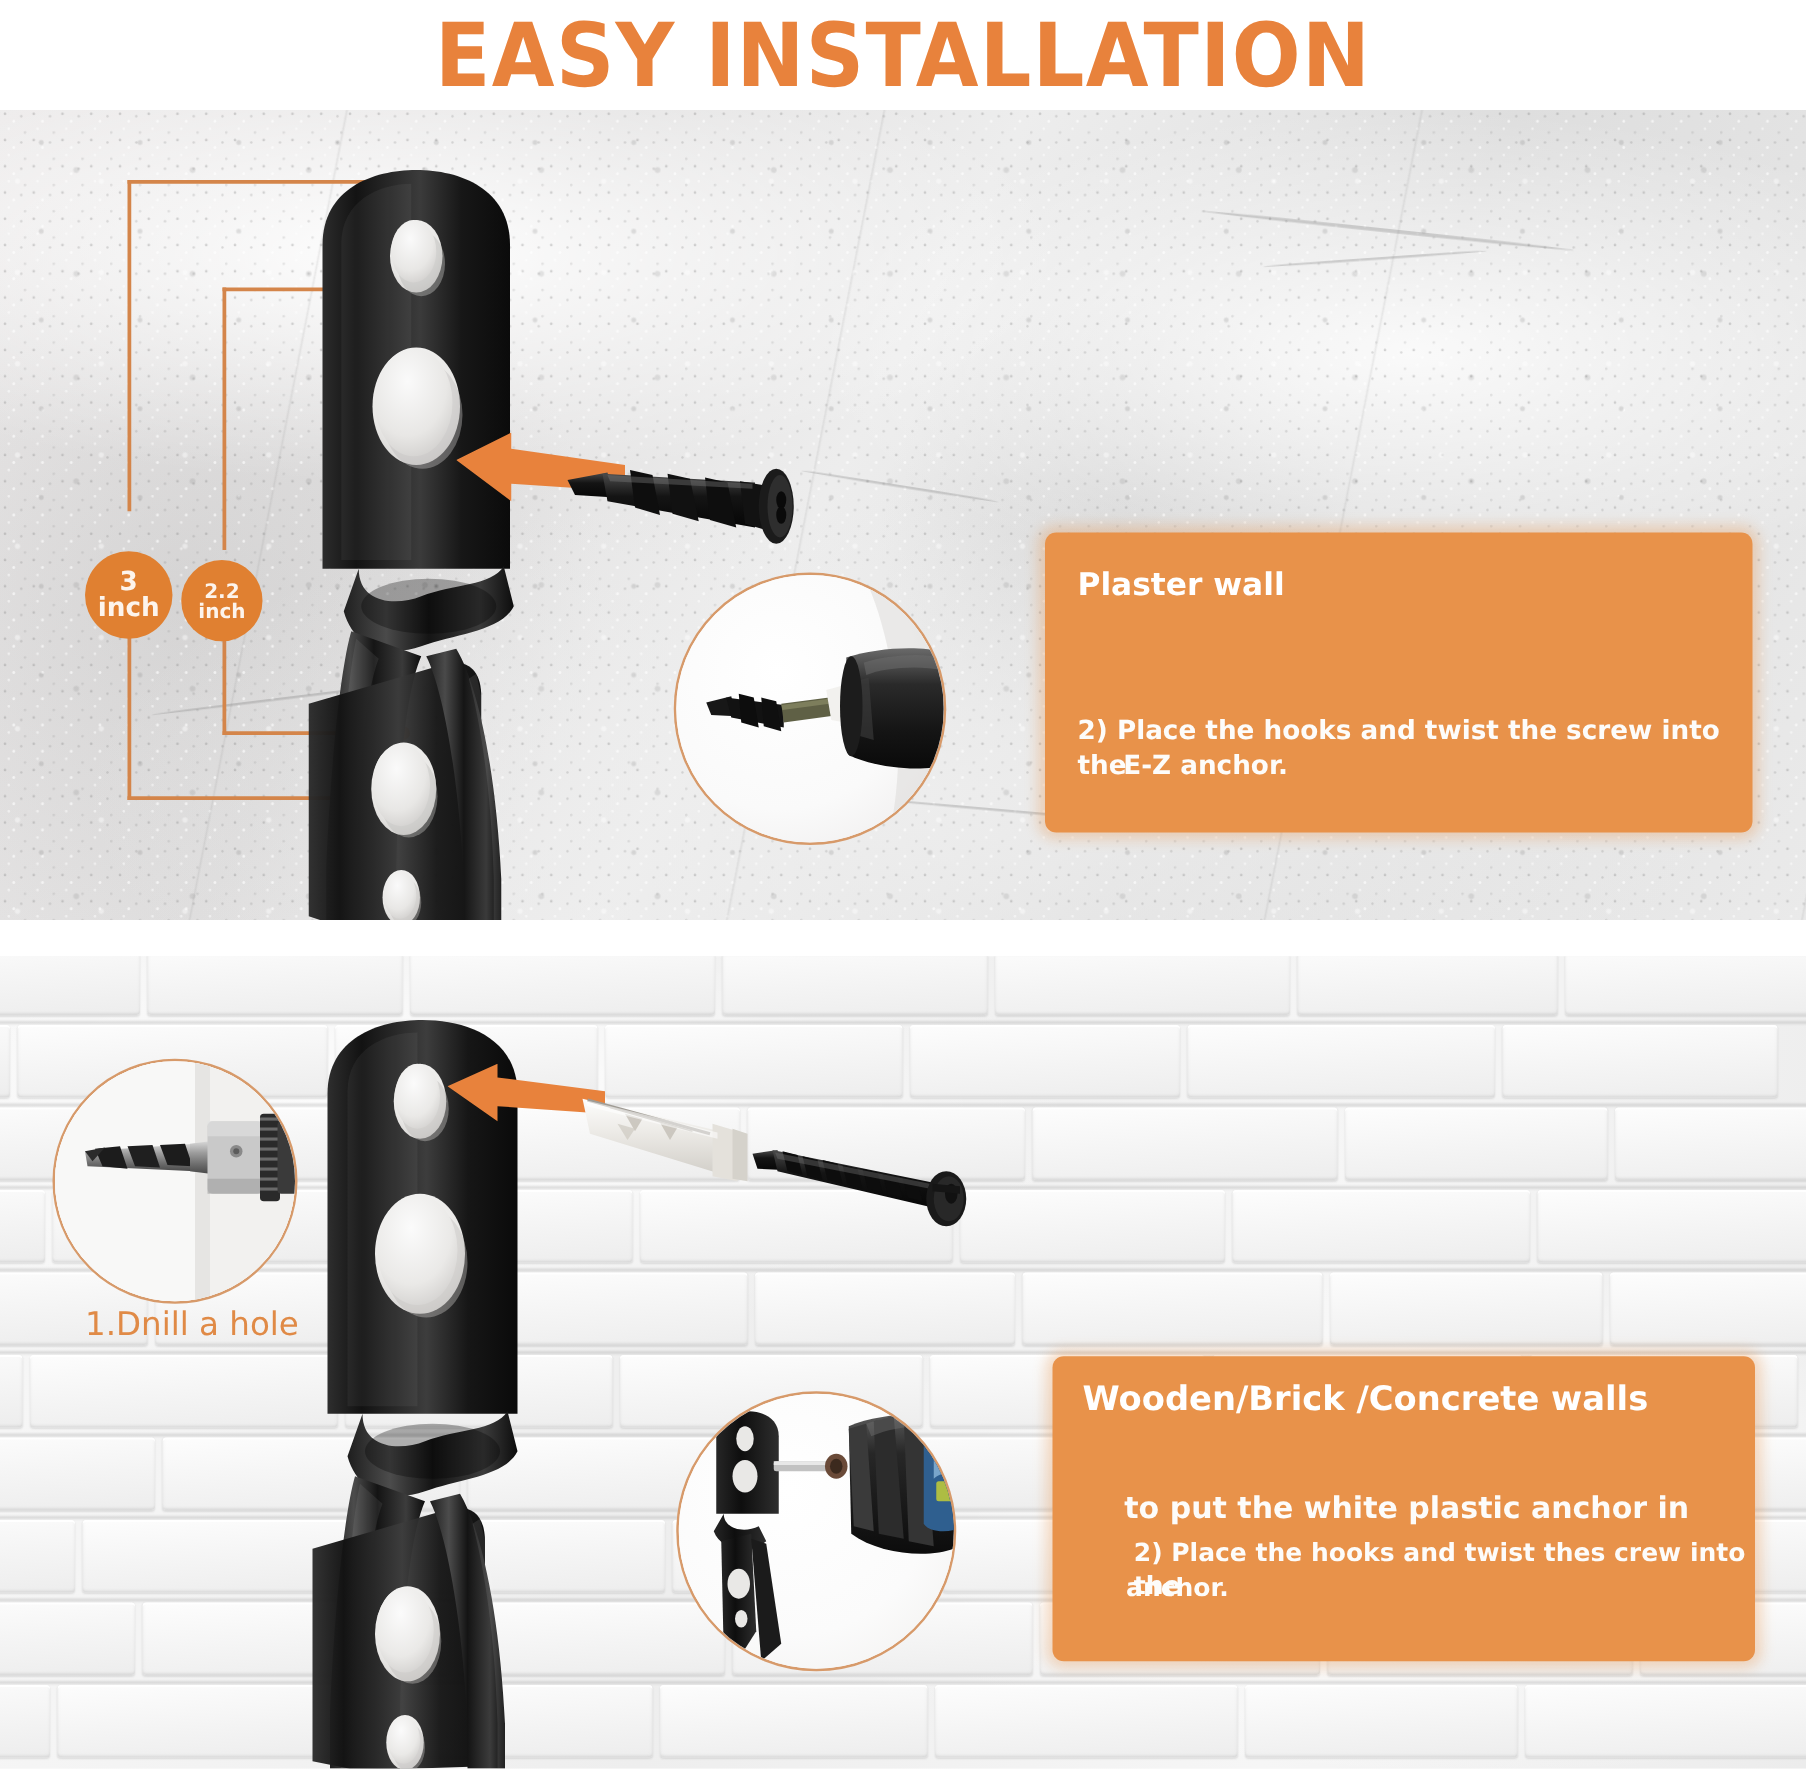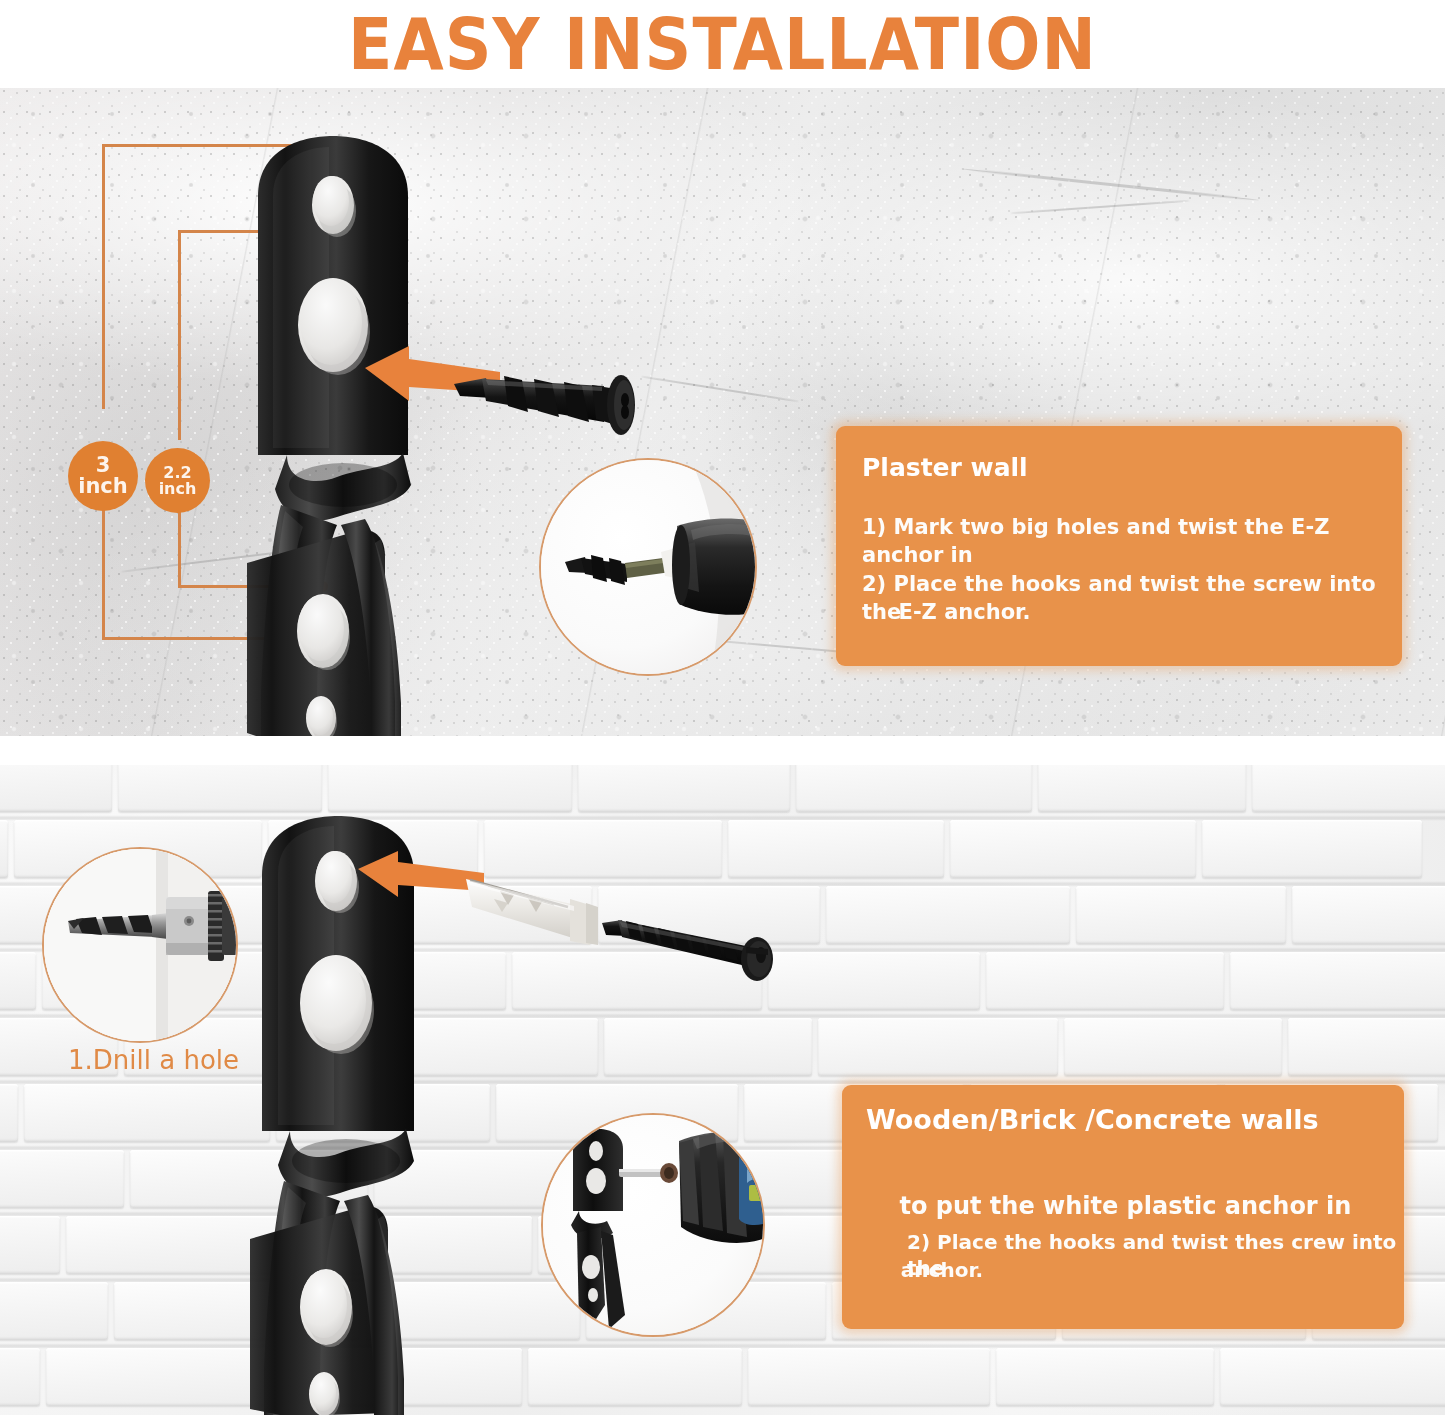--- a/index.html
+++ b/index.html
@@ -373,21 +373,20 @@
       <path d="M136 66 C160 58, 196 56, 214 62 L214 152 C196 158, 158 154, 138 144 Z" fill="url(#chuckG)"></path>
       <path d="M150 70 C168 64, 196 62, 212 66 L212 76 C194 72, 166 74, 152 80 Z" fill="#6d6d6d" opacity=".5"></path>
       <path d="M140 86 L154 82 L158 132 L144 128 Z" fill="#3d3d3d" opacity=".6"></path>
       <ellipse cx="140" cy="105" rx="9" ry="40" fill="#1c1c1c"></ellipse>
     </svg>
   </div>
 
   <div class="callout" style="left:836px;top:338px;width:566px;height:240px;">
   </div>
   <div class="callout-title" style="left:862px;top:366px;font-size:25px;">Plaster wall</div>
-  <div class="callout-step" style="left:862px;top:426px;width:520px;font-size:21px;">1) Mark two big holes and twist the E-Z anchor in</div>
   <div class="callout-step" style="left:862px;top:483px;width:520px;font-size:21px;white-space:pre-line;">2) Place the hooks and twist the screw into the</div>
   <div class="callout-step" style="left:862px;top:511px;width:520px;font-size:21px;white-space:pre;">     E-Z anchor.</div>
 </div>
 
 <div class="panel" id="panel-brick">
 
   <div class="brickwall"></div>
 
   <div class="brick-row" style="top:-14px;">
     <div class="brick" style="left:0px;width:232px;"></div>

